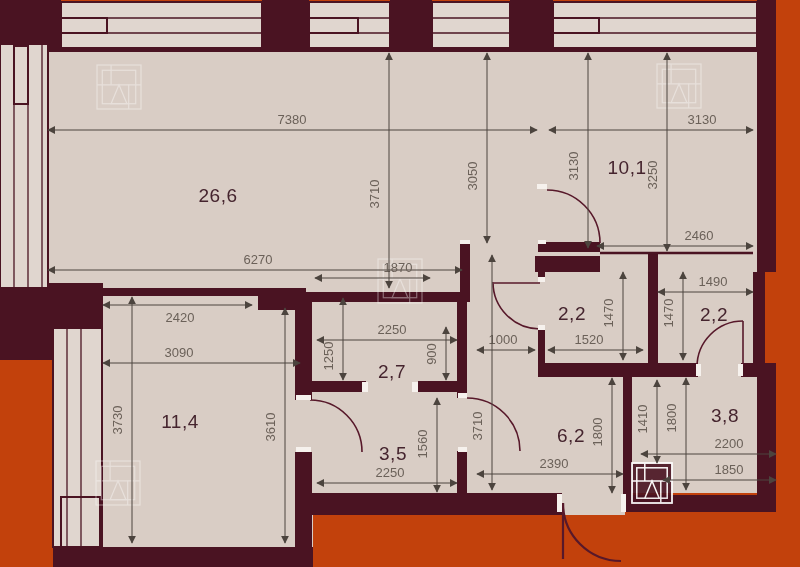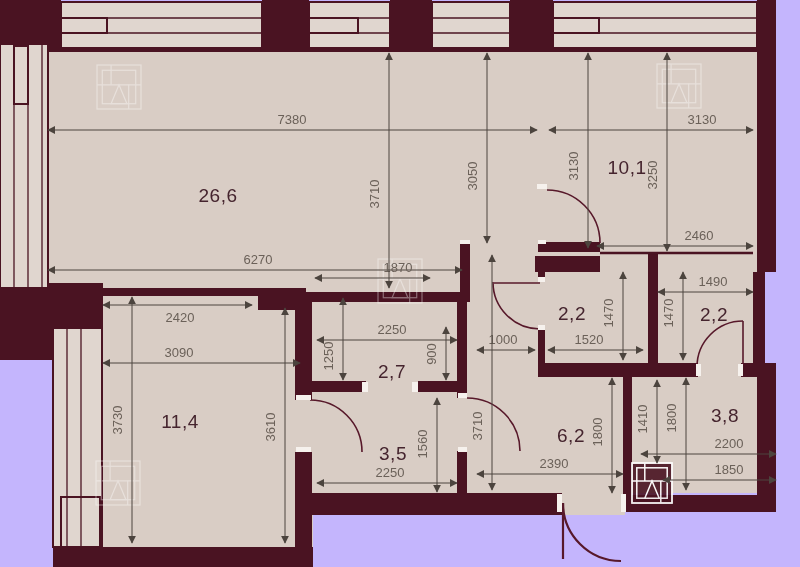--- a/index.html
+++ b/index.html
@@ -1,16 +1,16 @@
 <!DOCTYPE html>
 <html><head>
 <meta charset="utf-8">
 <style>
   html,body{margin:0;padding:0;background:#000;}
-  #stage{position:relative;width:800px;height:567px;background:#c4b5fd;overflow:hidden;
+  #stage{position:relative;width:800px;height:567px;background:#c2410c;overflow:hidden;
          font-family:"Liberation Sans", sans-serif;}
   svg{display:block}
   text{font-family:"Liberation Sans", sans-serif;}
   .dim-text{fill:#6b6159;font-size:13px;}
   .room-text{fill:#45242e;font-size:19px;font-weight:500;letter-spacing:.5px;}
 </style>
 </head>
 <body>
 
 <div id="stage">

